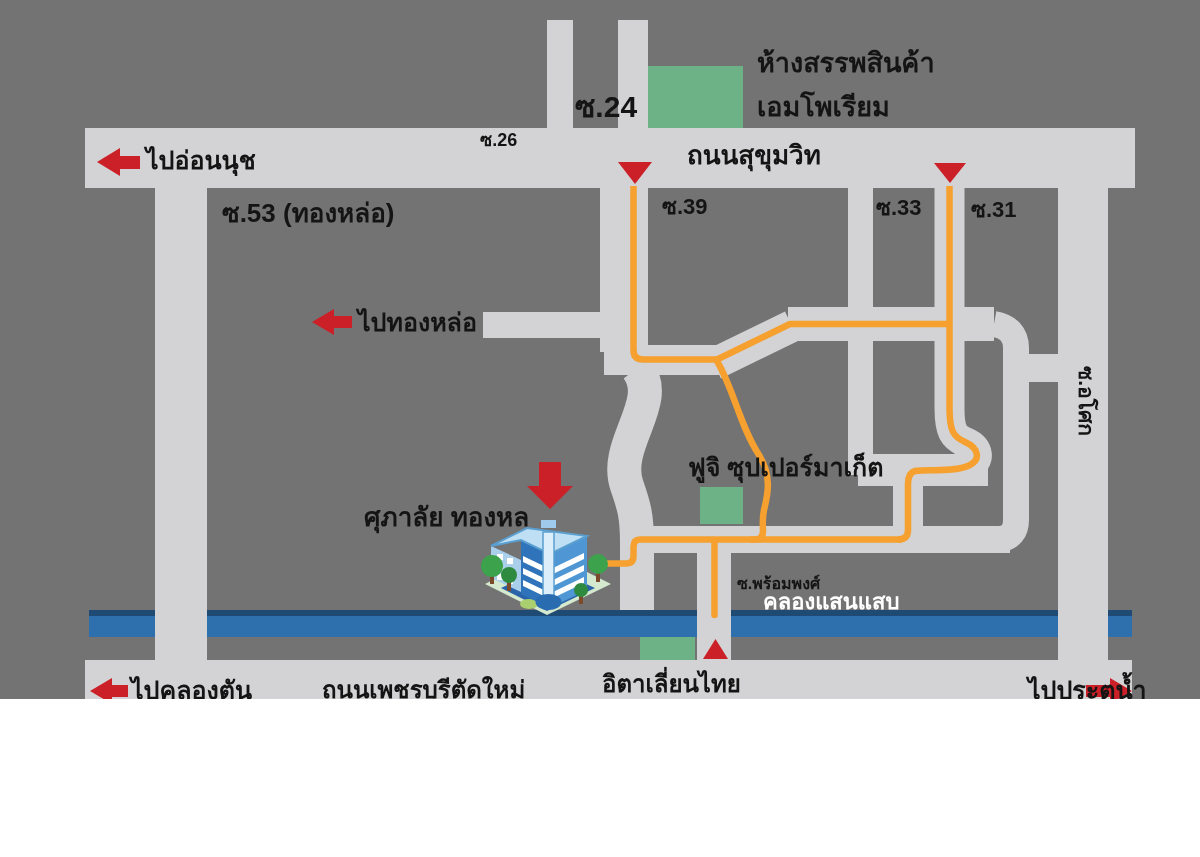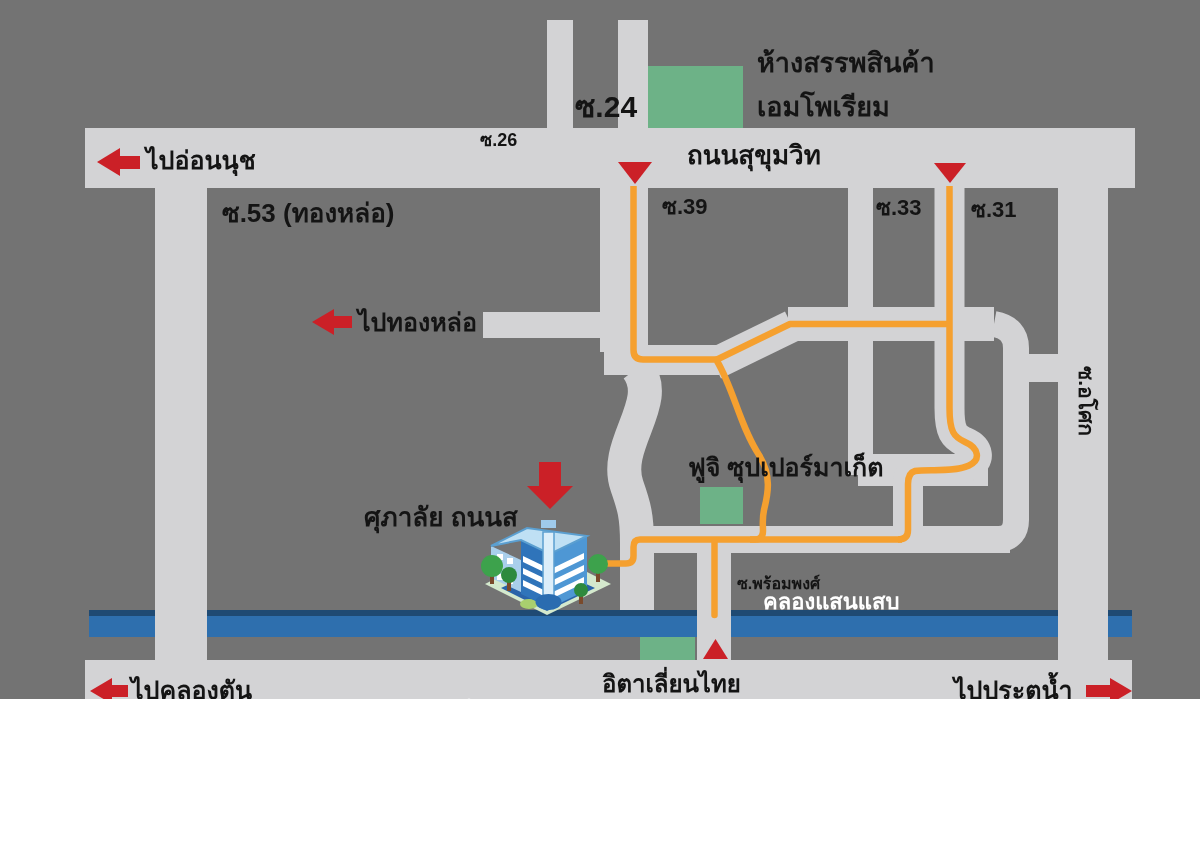--- a/index.html
+++ b/index.html
@@ -146,19 +146,20 @@
   <div class="lbl" style="left:575px;top:90px;font-size:30px;">ซ.24</div>
   <div class="lbl" style="left:146px;top:146px;font-size:25px;">ไปอ่อนนุช</div>
   <div class="lbl" style="left:687px;top:141px;font-size:26px;">ถนนสุขุมวิท</div>
   <div class="lbl" style="left:222px;top:199px;font-size:26px;">ซ.53 (ทองหล่อ)</div>
   <div class="lbl" style="left:655px;top:194px;font-size:22px;margin-left:7px;">ซ.39</div>
   <div class="lbl" style="left:876px;top:195px;font-size:22px;">ซ.33</div>
   <div class="lbl" style="left:971px;top:197px;font-size:22px;">ซ.31</div>
   <div class="lbl" style="left:358px;top:308px;font-size:25px;">ไปทองหล่อ</div>
   <div class="lbl rot90" style="left:1098px;top:366px;font-size:21px;">ซ.อโศก</div>
   <div class="lbl" style="left:688px;top:453px;font-size:25px;">ฟูจิ ซุปเปอร์มาเก็ต</div>
-  <div class="lbl" style="left:364px;top:503px;font-size:26px;">ศุภาลัย ถนนส</div>
+  <div class="lbl" style="left:364px;top:503px;font-size:26px;">ศุภาลัย ทองหล</div>
   <div class="lbl" style="left:737px;top:575px;font-size:16px;">ซ.พร้อมพงศ์</div>
   <div class="lbl lbl-white" style="left:763px;top:589px;font-size:22px;">คลองแสนแสบ</div>
   <div class="lbl" style="left:131px;top:676px;font-size:25px;">ไปคลองตัน</div>
+  <div class="lbl" style="left:322px;top:676px;font-size:24px;">ถนนเพชรบุรีตัดใหม่</div>
   <div class="lbl" style="left:602px;top:670px;font-size:24px;">อิตาเลี่ยนไทย</div>
-  <div class="lbl" style="left:954px;top:676px;font-size:25px;">ไปประตูน้ำ</div>
+  <div class="lbl" style="left:1028px;top:676px;font-size:25px;">ไปประตูน้ำ</div>
 </div>
 
 </body></html>

